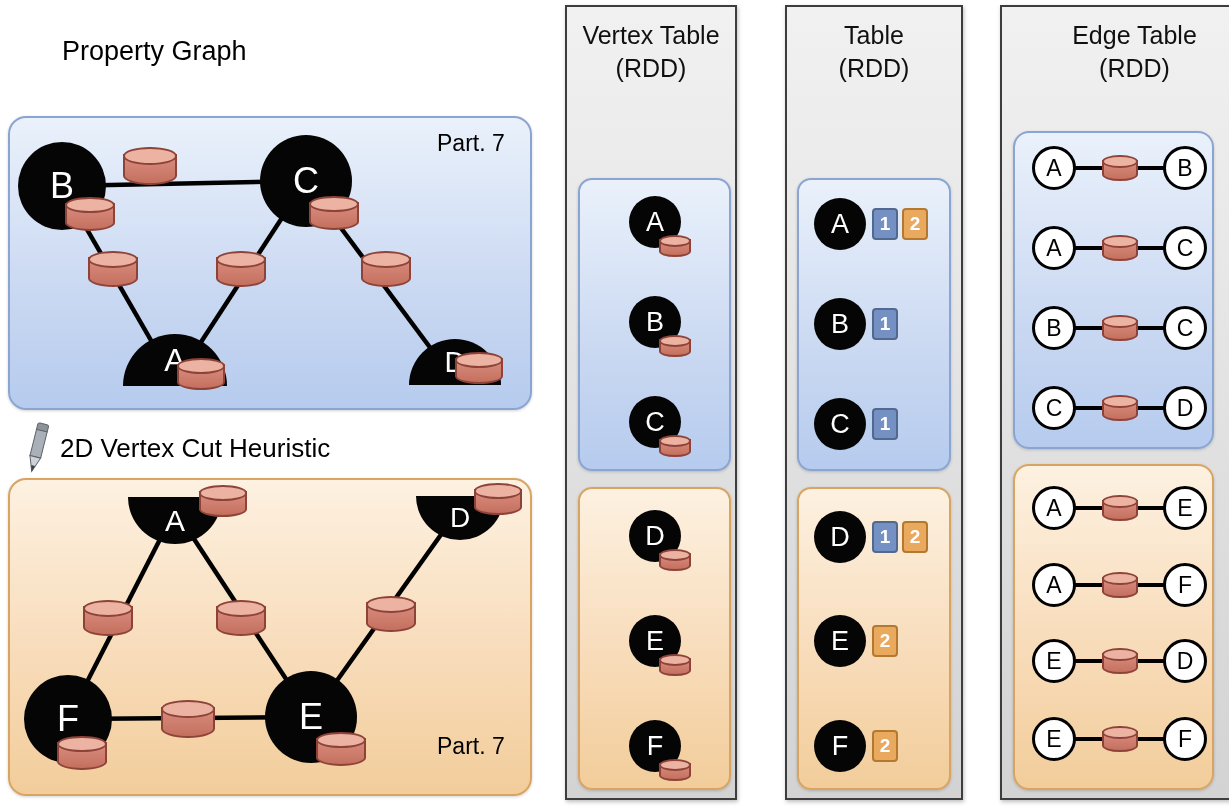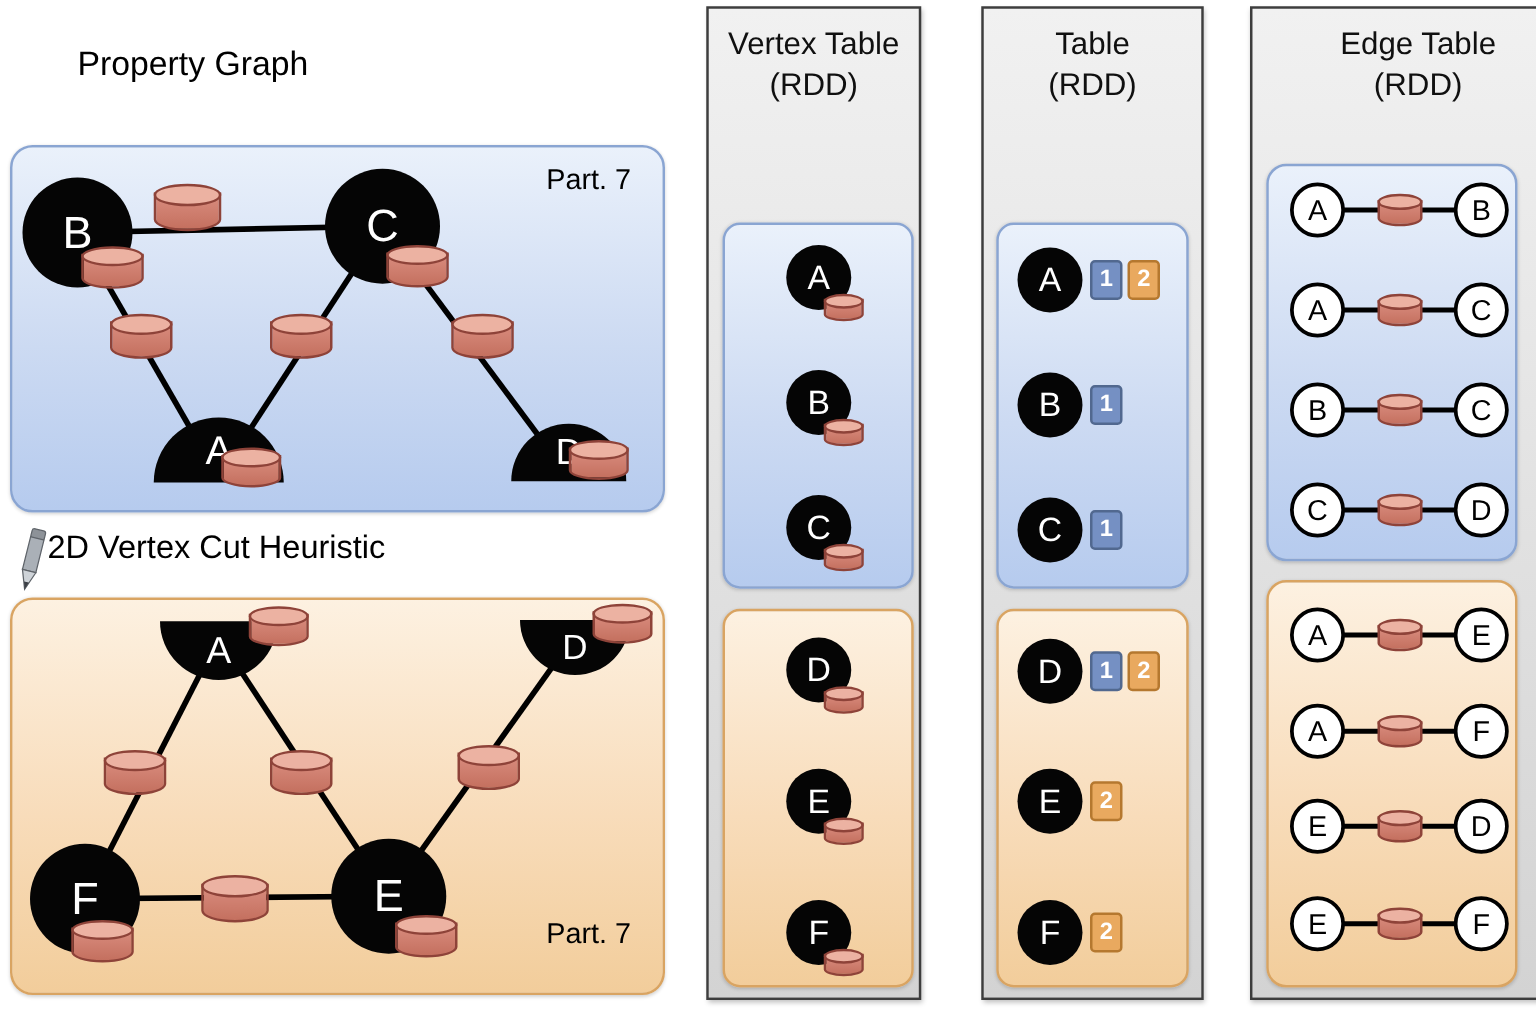--- a/index.html
+++ b/index.html
@@ -68,21 +68,21 @@
 
 <div class="cyl" style="left:123px;top:147px;width:54px;height:38px;"></div>
 <div class="cyl" style="left:65px;top:197px;width:50px;height:34px;"></div>
 <div class="cyl" style="left:88px;top:251px;width:50px;height:36px;"></div>
 <div class="cyl" style="left:309px;top:196px;width:50px;height:34px;"></div>
 <div class="cyl" style="left:216px;top:251px;width:50px;height:36px;"></div>
 <div class="cyl" style="left:361px;top:251px;width:50px;height:36px;"></div>
 <div class="cyl" style="left:177px;top:358px;width:48px;height:32px;"></div>
 <div class="cyl" style="left:455px;top:352px;width:48px;height:32px;"></div>
 
-<div class="glabel" style="left:12px;top:422px;display:flex;">
+<div class="glabel" style="left:24px;top:422px;display:flex;align-items:center;gap:10px;">
   <svg width="26" height="52" viewBox="0 0 26 52">
     <g transform="rotate(14 13 26)">
       <rect x="8" y="1" width="11" height="8" rx="2" fill="#8d9298" stroke="#5f646a"></rect>
       <rect x="8" y="8" width="11" height="27" fill="#aab0b7" stroke="#5f646a"></rect>
       <path d="M8 35 L19 35 L13.5 50 Z" fill="#ced3d8" stroke="#5f646a"></path>
       <path d="M11.5 44 L13.5 50 L15.5 44 Z" fill="#3c4046"></path>
     </g>
   </svg>
   <span style="font-size:26px;">2D Vertex Cut Heuristic</span>
 </div>

